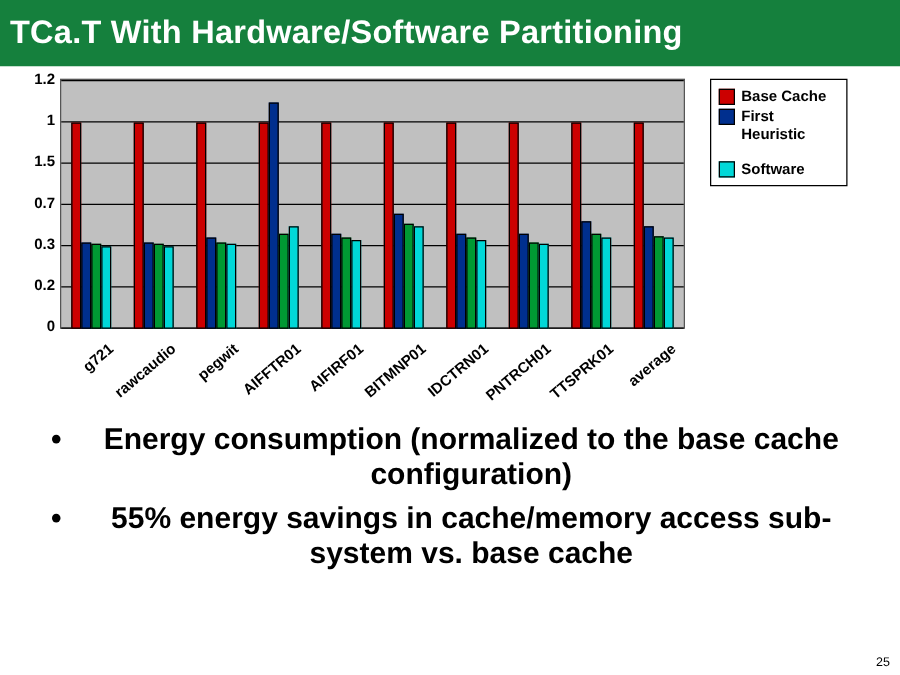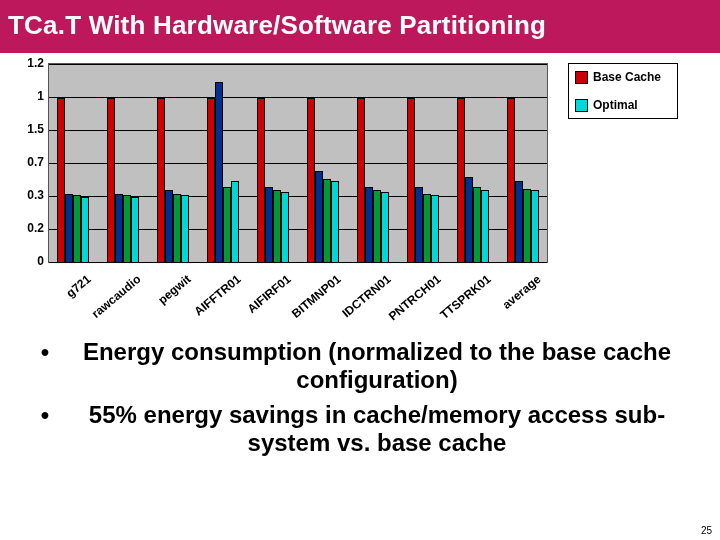--- a/index.html
+++ b/index.html
@@ -11,21 +11,21 @@
     font-family: Arial, Helvetica, sans-serif;
     color: #000;
   }
   .slide {
     width: 720px;
     height: 540px;
     position: relative;
     box-sizing: border-box;
   }
   .title-bar {
-    background: #be185d;
+    background: #15803d;
     color: #fff;
     font-weight: bold;
     font-size: 26px;
     padding: 10px 8px 12px 8px;
     box-sizing: border-box;
     letter-spacing: 0.2px;
   }
   .content {
     padding: 6px 8px 0 8px;
   }
@@ -234,24 +234,28 @@
             <div class="xlabel" style="left: 439px; top: 8px; transform: rotate(-40deg) translate(-100%, -4px);">TTSPRK01</div>
             <div class="xlabel" style="left: 489px; top: 8px; transform: rotate(-40deg) translate(-100%, -4px);">average</div>
           </div>
       </div>
 
       <div class="legend" id="legend">
           <div class="row">
             <div class="swatch" style="background: rgb(204, 0, 0);"></div>
             <div>Base Cache</div>
           </div>
+          <div class="row">
+            <div class="swatch" style="background: rgb(0, 47, 142);"></div>
+            <div>First Heuristic</div>
+          </div>
           <div class="gap"></div>
           <div class="row">
             <div class="swatch" style="background: rgb(0, 216, 216);"></div>
-            <div>Optimal</div>
+            <div>Software</div>
           </div>
         </div>
 
     </div>
 
     <div class="bullets">
       <div class="item">
         <div class="dot">•</div>
         <div class="txt">Energy consumption (normalized to the base cache configuration)</div>
       </div>

